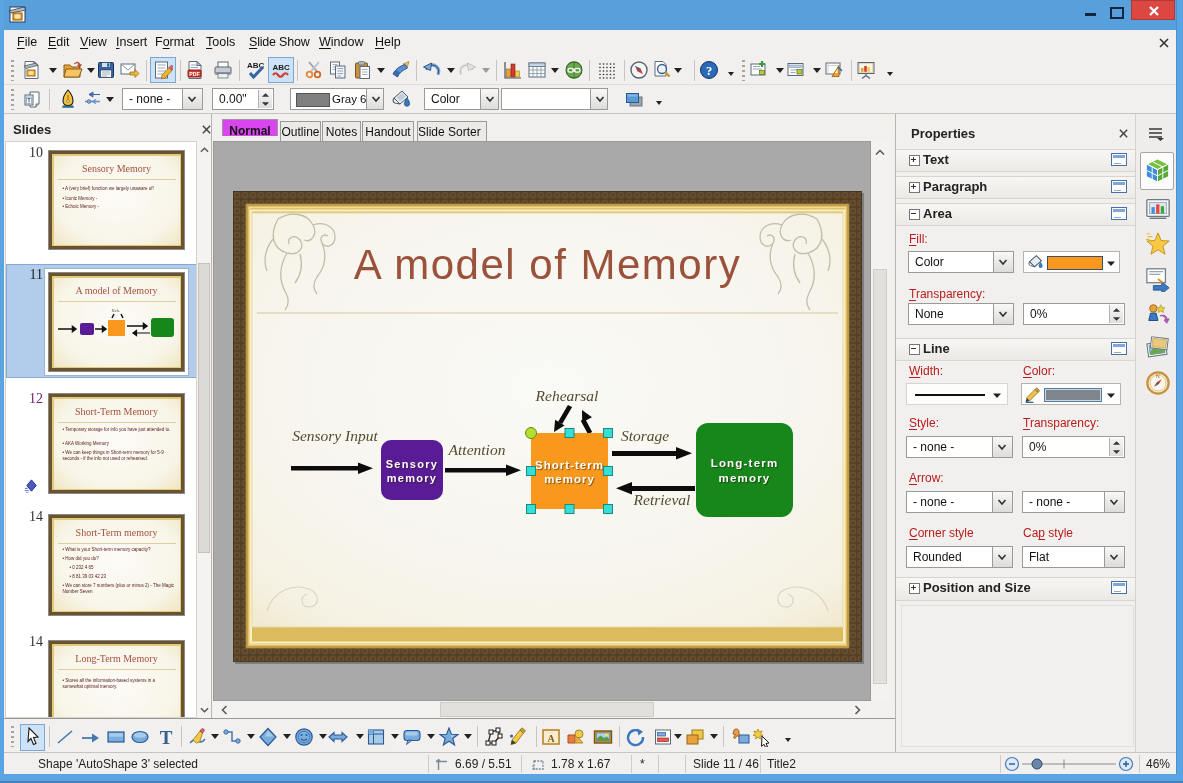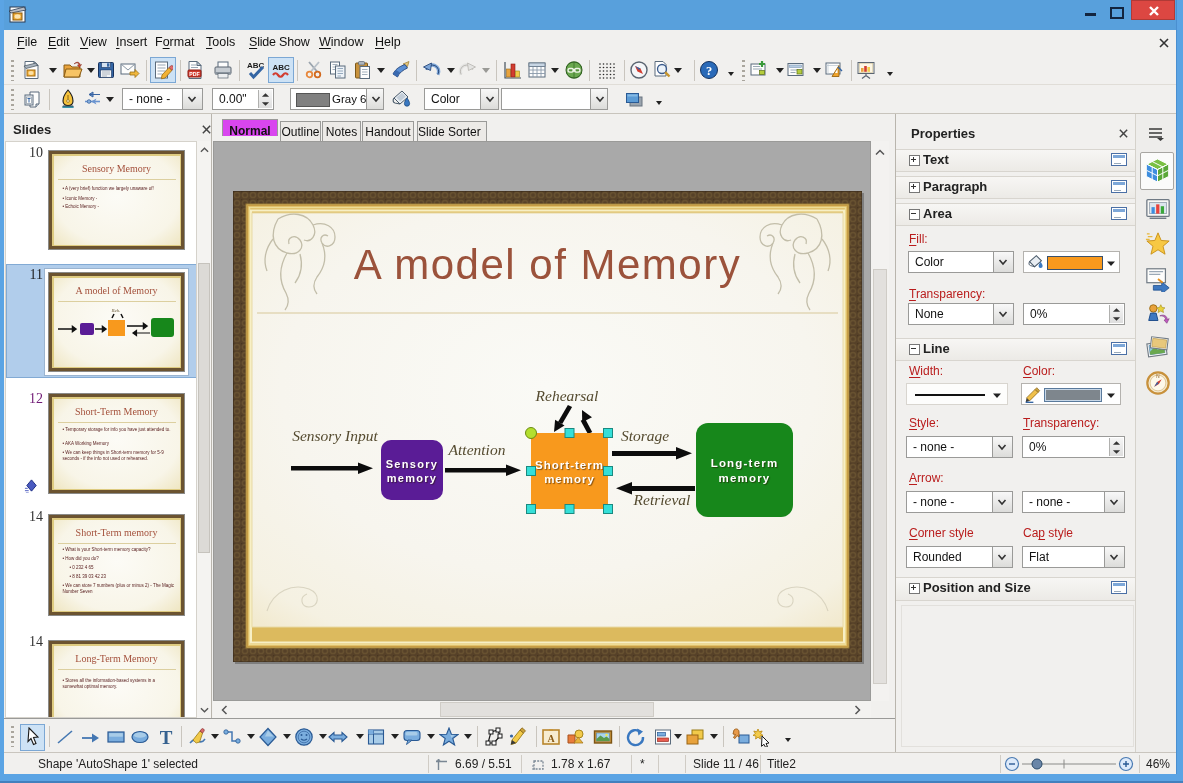--- a/index.html
+++ b/index.html
@@ -974,21 +974,21 @@
     </svg>
 
   <svg class="abs" style="left:749px;top:8px" width="20" height="20" viewBox="0 0 20 20">
       <path d="M6 2 l1.2 2.8 3 -.8 -1.6 2.6 2.4 1.8 -3 .6 .4 3 -2.4 -1.8 -2.4 1.8 .4 -3 -3 -.6 2.4 -1.8 -1.6 -2.6 3 .8 z" fill="#f2ca4a" stroke="#b8860c" stroke-width=".8"></path>
       <path d="M10 9 L17 16 l-3 .5 1.5 3 -2 .8 -1.5 -3 -2.5 2 z" fill="#fdfdfd" stroke="#1a1a1a" stroke-width="1"></path>
     </svg>
   <div class="ddn" style="left:782px;top:19px;border-left-width:3.5px;border-right-width:3.5px;border-top-width:4.5px"></div>
 </div>
 
 <div id="statusbar" class="abs" style="left:3px;top:752px;width:1177px;height:22px;background:#f1f0ee;border-top:1px solid #c9c5be;box-sizing:border-box;font-size:12px;color:#222;">
-  <span class="abs" style="left:35px;top:4px">Shape 'AutoShape 1' selected</span>
+  <span class="abs" style="left:35px;top:4px">Shape 'AutoShape 3' selected</span>
   <div class="abs" style="left:425px;top:2px;width:1px;height:18px;background:#d0ccc5"></div>
   <svg class="abs" style="left:432px;top:5px" width="13" height="13" viewBox="0 0 13 13">
       <path d="M1 3.5 h11 M3.5 1 v11" stroke="#7a8794" stroke-width="1.4"></path>
       <path d="M1 3.5 l2.5 -2 M3.5 1 l2 2.5" stroke="#7a8794" stroke-width="1"></path>
     </svg>
   <span class="abs" style="left:452px;top:4px">6.69 / 5.51</span>
   <svg class="abs" style="left:528px;top:5px" width="13" height="13" viewBox="0 0 13 13">
       <rect x="3" y="3" width="9" height="8" fill="none" stroke="#7a8794" stroke-width="1.3" stroke-dasharray="2 1.2"></rect>
       <path d="M1 11 h3 M1 8 h2" stroke="#7a8794" stroke-width="1"></path>
     </svg>

